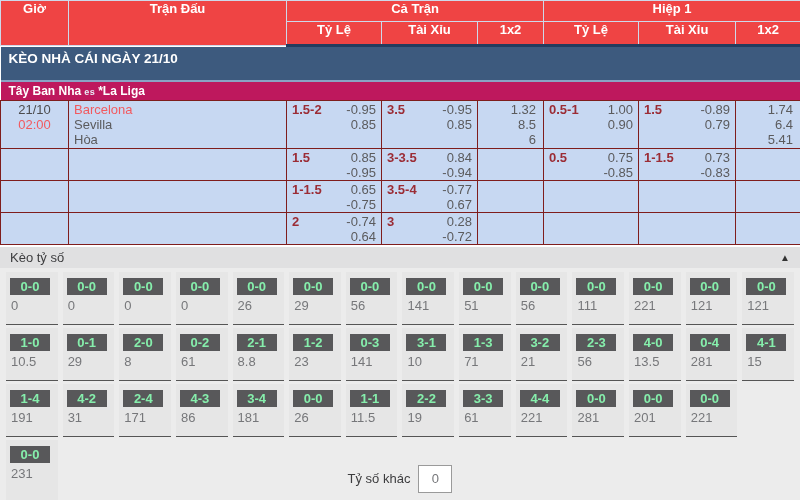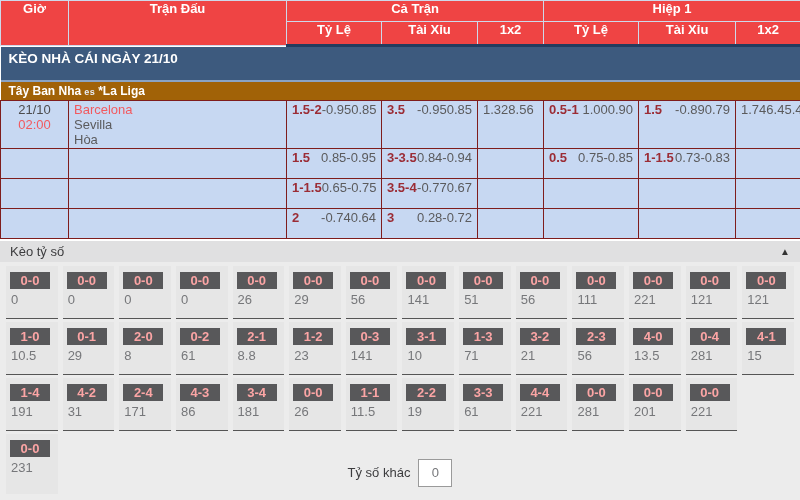--- a/index.html
+++ b/index.html
@@ -7,44 +7,44 @@
   body { font-family:"Liberation Sans", sans-serif; }
   .app { width:800px; height:500px; overflow:hidden; background:#fff; position:relative; }
 
   
   table.odds { width:800px; border-collapse:collapse; table-layout:fixed; font-size:13px; }
   table.odds td, table.odds th { border:1px solid #7f1d1d; vertical-align:top; overflow:hidden; }
   th { background:#ef4444; color:#ffffff; font-weight:bold; text-align:center; border:1px solid #cdd9ea !important; }
   tr.h1row th { height:21px; font-size:13px; }
   tr.h2row th { height:24px; border-bottom:3px solid #233c5e !important; }
   tr.datebar td { background:#3d5a7e; color:#fff; font-weight:bold; height:26px; padding:4px 0 14px 8px; font-size:13.5px; border:none; }
-  tr.leaguebar td { background:#a16207; color:#fff; font-weight:bold; height:19px; padding:2px 0 0 8px; font-size:12px; border:none; border-top:2px solid #8aa3c4; }
+  tr.leaguebar td { background:#be185d; color:#fff; font-weight:bold; height:19px; padding:2px 0 0 8px; font-size:12px; border:none; border-top:2px solid #8aa3c4; }
   .flag { font-size:9px; font-weight:bold; color:#e8eef7; margin:0 3px; letter-spacing:.5px; }
 
   tr.r1 { height:48px; }
   tr.rn { height:30px; }
   td.cell { background:#c7d8f2; padding:1px 5px 0 5px; }
   .timecell { text-align:center; color:#4c4c4e; line-height:15px; padding-top:2px; }
   .timecell .time { color:#f2595f; }
   .teams { text-align:left; color:#5b5b5d; line-height:15px; padding-top:2px; padding-left:8px; }
   .teams .home { color:#f2595f; }
 
   .cellflex { display:flex; justify-content:space-between; line-height:15px; }
   .line { color:#9b2c35; font-weight:bold; white-space:nowrap; }
-  .vals { display:flex; flex-direction:row; align-items:flex-end; color:#5b5b5d; }
+  .vals { display:flex; flex-direction:column; align-items:flex-end; color:#5b5b5d; }
   .vals span { line-height:15px; }
   td.oxt .vals { padding-right:2px; }
 
   
   .score-header { margin-top:2px; background:#e0e0e1; height:21px; display:flex; align-items:center; justify-content:space-between; padding:0 10px; color:#3c3c3e; font-size:13px; }
   .score-header .arrow { font-size:10px; color:#333; cursor:pointer; }
   .score-section { background:#ececec; height:245px; padding:4px 6px 0 6px; }
   .score-grid { display:grid; grid-template-columns:repeat(14, 1fr); column-gap:5px; row-gap:3px; }
   .score-cell { background:#e6e6e6; height:53px; border-bottom:1px solid #555; }
-  .score-badge { display:inline-block; margin:6px 0 0 4px; padding:1px 0; width:40px; text-align:center; background:#58585a; color:#fca5a5; font-weight:bold; font-size:13px; cursor:pointer; }
+  .score-badge { display:inline-block; margin:6px 0 0 4px; padding:1px 0; width:40px; text-align:center; background:#58585a; color:#86efac; font-weight:bold; font-size:13px; cursor:pointer; }
   .score-odds { margin:3px 0 0 5px; color:#76777a; font-size:13px; }
   .score-bottom { position:relative; margin-top:3px; display:grid; grid-template-columns:repeat(14, 1fr); column-gap:5px; }
   .score-bottom .score-cell { border-bottom:none; height:60px; }
   .other-score { position:absolute; left:0; right:0; top:25px; display:flex; justify-content:center; align-items:center; gap:8px; color:#3c3c3e; font-size:13px; }
   .other-score input { width:34px; height:28px; border:1px solid #9a9a9a; background:#fff; text-align:center; color:#76777a; font-size:13px; font-family:"Liberation Sans", sans-serif; }
 </style>
 </head>
 <body>
 
 <div class="app">

